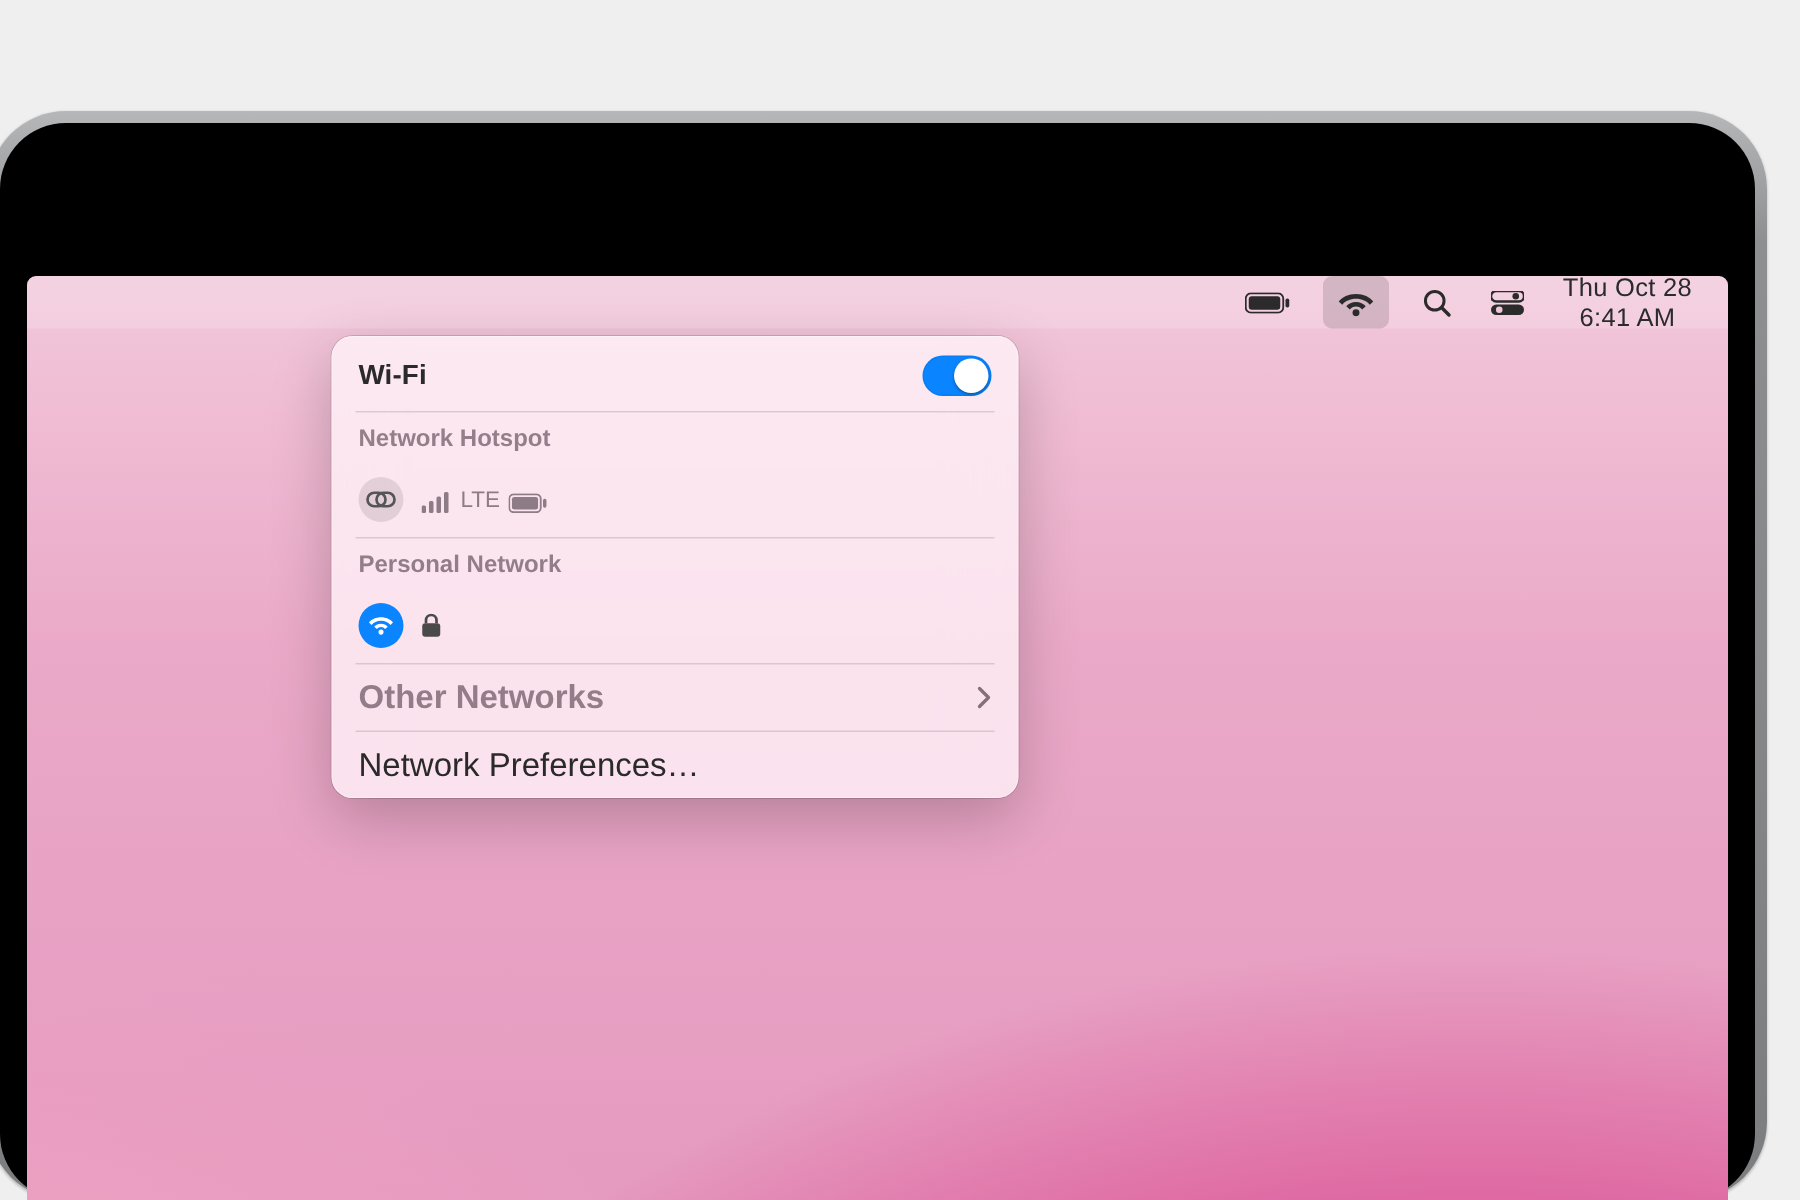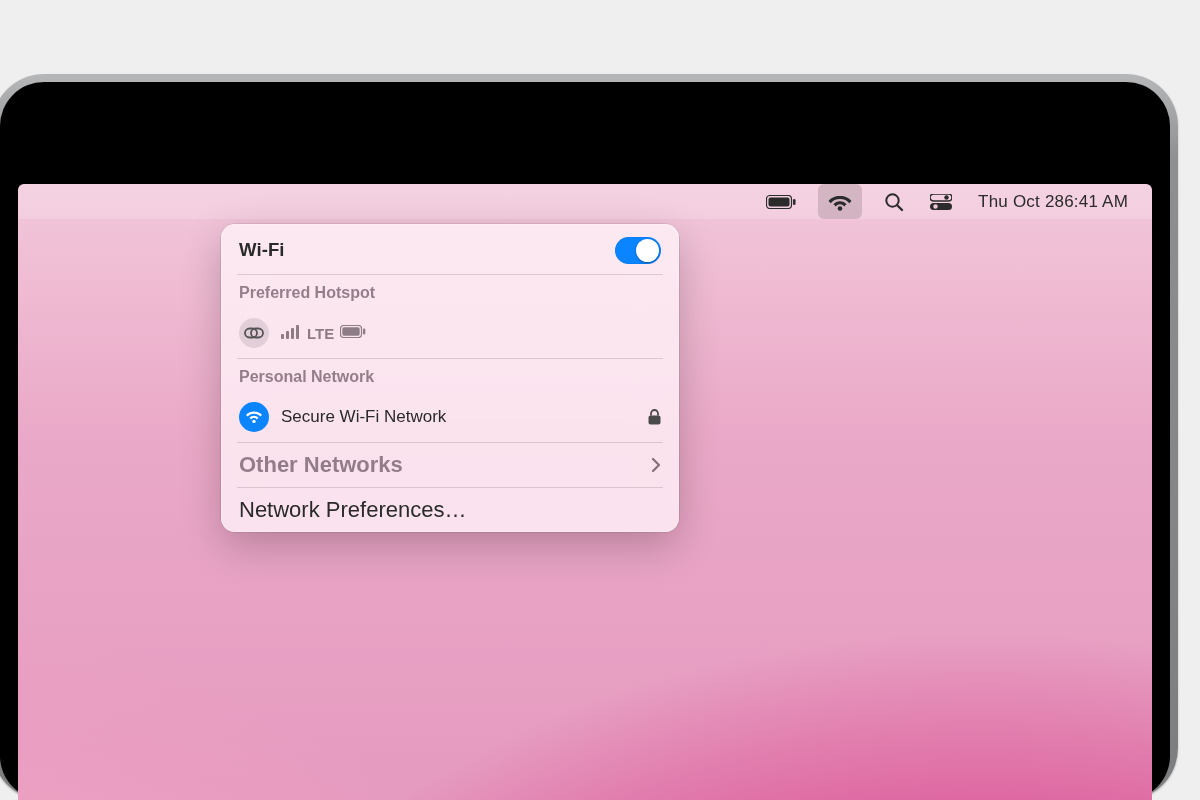--- a/index.html
+++ b/index.html
@@ -50,21 +50,21 @@
     background: rgba(255,255,255,0.18);
     display: flex;
     justify-content: flex-end;
     align-items: center;
     gap: 18px;
     padding: 0 20px 0 0;
     font-size: 17px;
     color: #2b2b2b;
     -webkit-font-smoothing: antialiased;
   }
-  .menubar .mi { display: flex; align-items: center; justify-content: center; height: 35px; padding: 0 4px; border-radius: 6px; cursor: default; }
+  .menubar .mi { display: flex; align-items: center; justify-content: center; height: 35px; padding: 0 4px; border-radius: 6px; cursor: default; flex-direction: column; }
   .menubar .mi.active { background: rgba(0,0,0,0.13); padding: 0 10px; }
   .menubar .clock { font-weight: 500; letter-spacing: .2px; white-space: pre; }
   .menubar svg { display: block; }
 
   
   .panel {
     position: absolute;
     left: 203px;
     top: 40px;
     width: 458px;
@@ -103,21 +103,21 @@
     box-shadow: 0 1px 2px rgba(0,0,0,.35);
   }
 
   
   .bubble {
     width: 30px; height: 30px; border-radius: 50%;
     background: rgba(0,0,0,0.10);
     display: flex; align-items: center; justify-content: center;
   }
   .bubble.blue { background: #0a84ff; }
-  .status { display: flex; align-items: flex-start; gap: 6px; color: rgba(50,35,45,0.55); font-size: 15px; font-weight: 700; }
+  .status { display: flex; align-items: flex-end; gap: 6px; color: rgba(50,35,45,0.55); font-size: 15px; font-weight: 400; }
 
   .chevron { color: rgba(50,35,45,0.6); }
 </style>
 </head>
 <body>
 
 <div class="laptop">
   <div class="bezel"></div>
   <div class="screen">
     <div class="wallpaper"></div>
@@ -164,21 +164,21 @@
       <div class="row title-row">
         <div class="title">Wi-Fi</div>
         <div class="spacer"></div>
         <div class="toggle">
           <div class="knob"></div>
         </div>
       </div>
 
       <div class="hr"></div>
 
-      <div class="row section-header">Preferred Hotspot</div>
+      <div class="row section-header">Network Hotspot</div>
 
       <div class="row item-row">
         <div class="bubble">
           <svg width="20" height="12" viewBox="0 0 20 12">
             <path d="M5.5 1.5 h3 a4.5 4.5 0 0 1 0 9 h-3 a4.5 4.5 0 0 1 0 -9 Z" fill="none" stroke="#555" stroke-width="1.8"></path>
             <path d="M11.5 1.5 h3 a4.5 4.5 0 0 1 0 9 h-3 a4.5 4.5 0 0 1 0 -9 Z" fill="none" stroke="#555" stroke-width="1.8"></path>
           </svg>
         </div>
         <div class="status">
           <svg width="20" height="14" viewBox="0 0 20 14">
@@ -201,21 +201,20 @@
       <div class="row section-header">Personal Network</div>
 
       <div class="row item-row">
         <div class="bubble blue">
           <svg width="18" height="14" viewBox="0 0 18 14">
             <path d="M9 1.5 C5.6 1.5 2.6 2.9 1 5 L2.7 6.6 C4 4.9 6.3 3.8 9 3.8 C11.7 3.8 14 4.9 15.3 6.6 L17 5 C15.4 2.9 12.4 1.5 9 1.5 Z" fill="#fff"></path>
             <path d="M9 5.8 C7.1 5.8 5.5 6.6 4.5 7.8 L6.3 9.4 C6.9 8.5 7.9 8 9 8 C10.1 8 11.1 8.5 11.7 9.4 L13.5 7.8 C12.5 6.6 10.9 5.8 9 5.8 Z" fill="#fff"></path>
             <circle cx="9" cy="11.4" r="1.7" fill="#fff"></circle>
           </svg>
         </div>
-        <div class="label">Secure Wi-Fi Network</div>
         <svg width="13" height="16" viewBox="0 0 13 16" style="color:#4a4a4a">
           <rect x="0.5" y="6.5" width="12" height="9" rx="2" fill="currentColor"></rect>
           <path d="M3 6.5 V4.5 a3.5 3.5 0 0 1 7 0 V6.5" fill="none" stroke="currentColor" stroke-width="1.8"></path>
         </svg>
       </div>
 
       <div class="hr"></div>
 
       <div class="row link-row">
         <span class="link-header">Other Networks</span>

